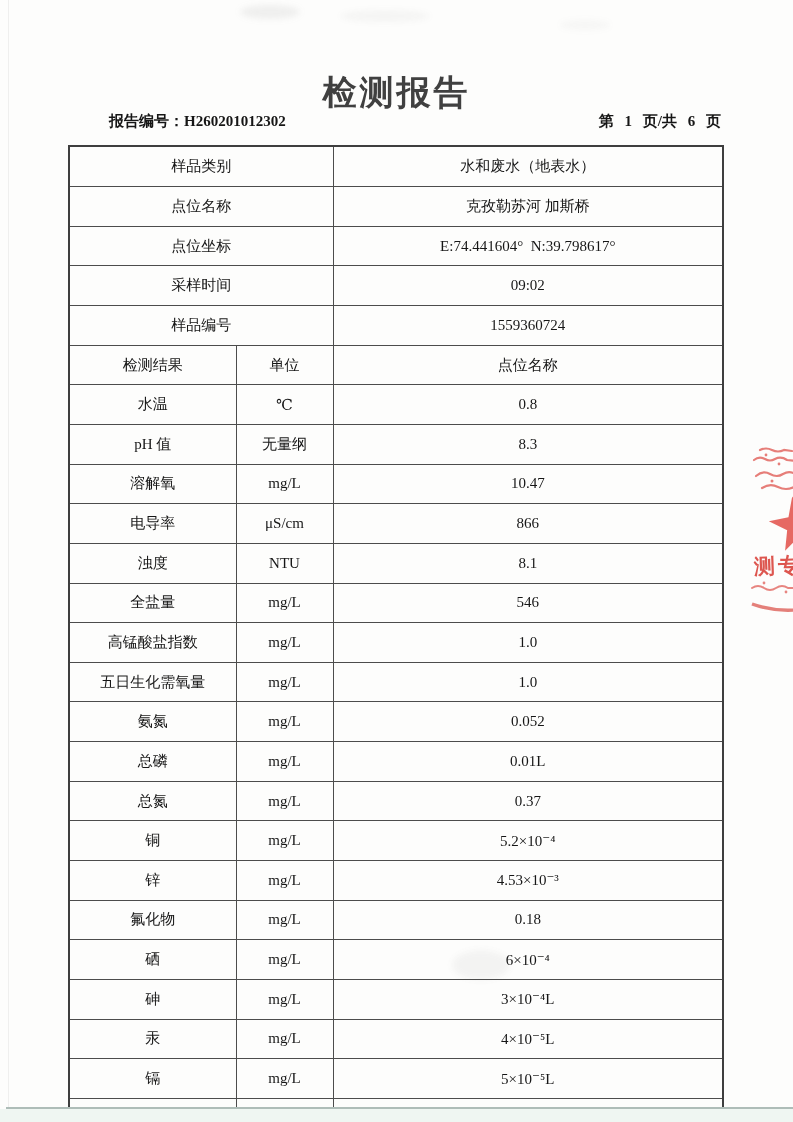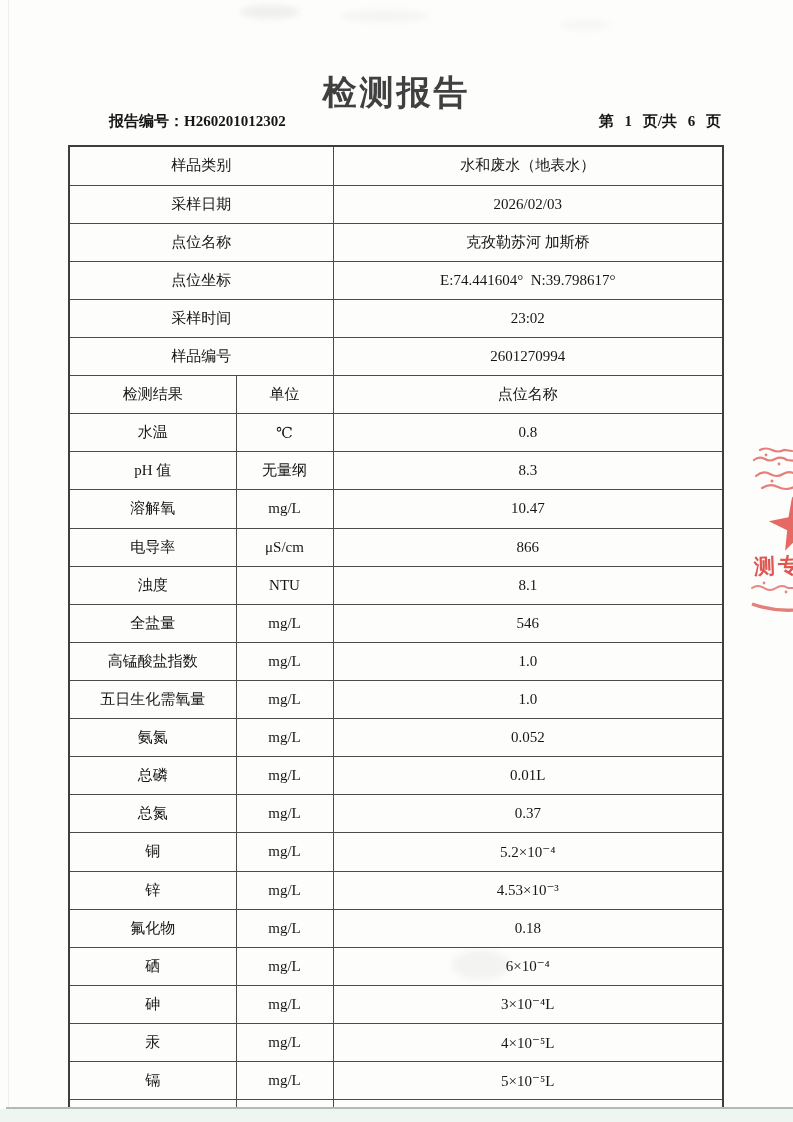--- a/index.html
+++ b/index.html
@@ -66,38 +66,34 @@
     <col style="width:167px">
       <col style="width:97px">
       <col style="width:390px">
   </colgroup>
   <tbody>
       <tr>
         <td colspan="2">样品类别</td>
         <td>水和废水（地表水）</td>
       </tr>
       <tr>
-        <td colspan="2">采样日期</td>
-        <td>2026/02/03</td>
-      </tr>
-      <tr>
         <td colspan="2">点位名称</td>
         <td>克孜勒苏河 加斯桥</td>
       </tr>
       <tr>
         <td colspan="2">点位坐标</td>
         <td>E:74.441604°  N:39.798617°</td>
       </tr>
       <tr>
         <td colspan="2">采样时间</td>
-        <td>23:02</td>
+        <td>09:02</td>
       </tr>
       <tr>
         <td colspan="2">样品编号</td>
-        <td>2601270994</td>
+        <td>1559360724</td>
       </tr>
       <tr>
         <th>检测结果</th>
         <th>单位</th>
         <th>点位名称</th>
       </tr>
       <tr>
         <td>水温</td>
         <td>℃</td>
         <td>0.8</td>

